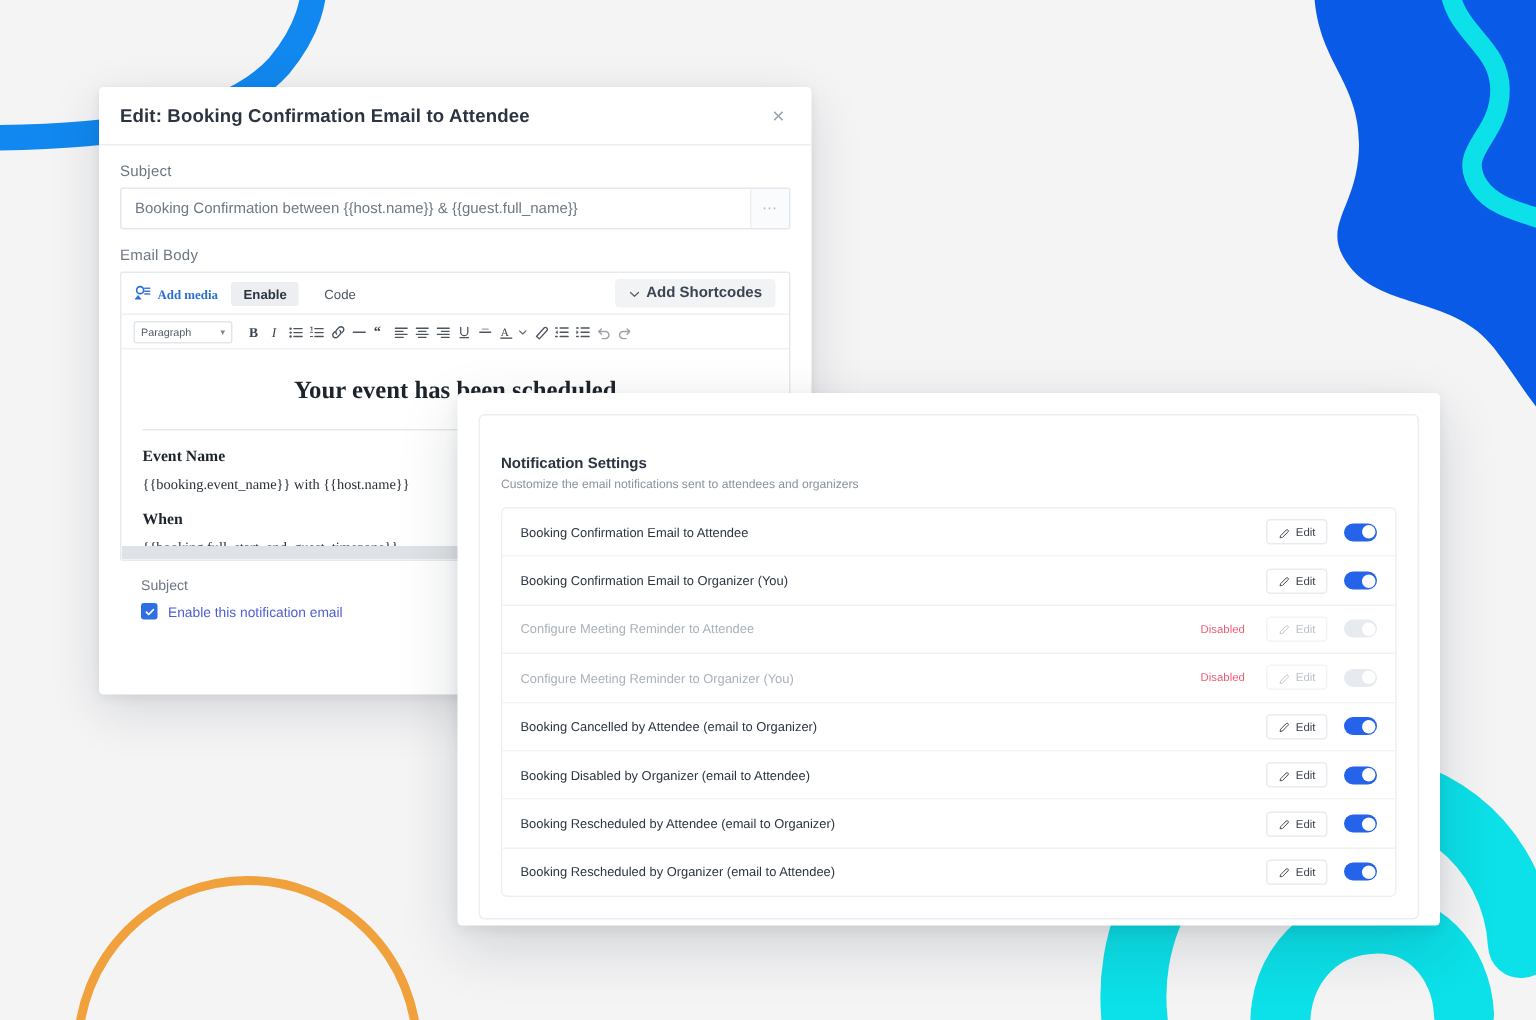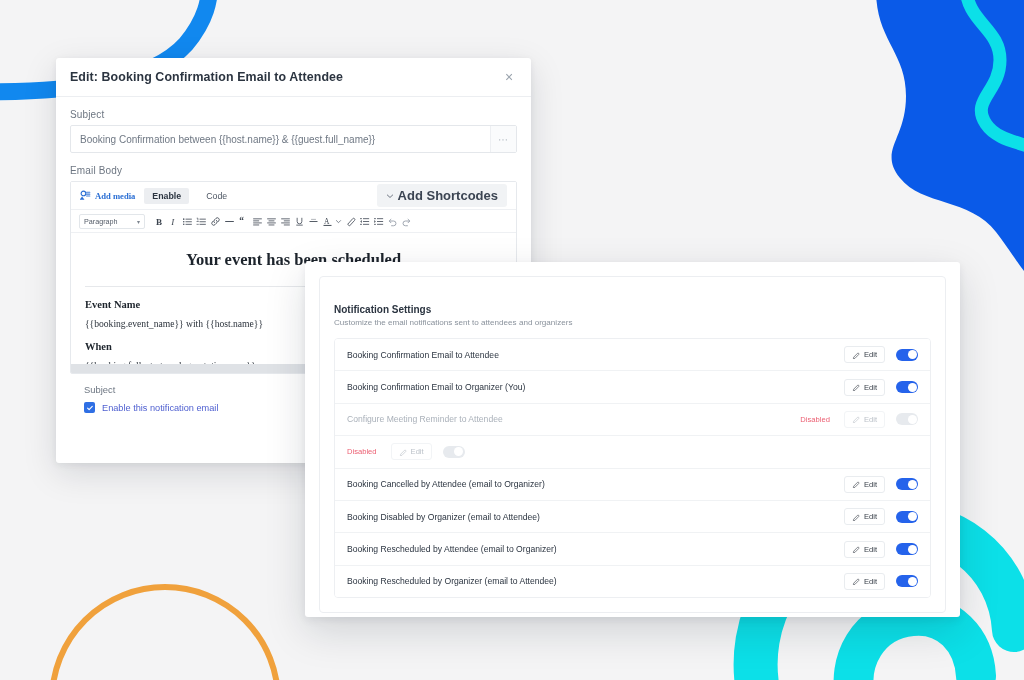--- a/index.html
+++ b/index.html
@@ -9,21 +9,21 @@
     font-family:"Liberation Sans", sans-serif;
     -webkit-font-smoothing:antialiased;
   }
   #bg{position:absolute;inset:0;width:1024px;height:680px;}
 
   
   .panel{position:absolute;background:#ffffff;border-radius:3px;}
 
   
   #modal{
-    left:56px;top:58px;width:475px;height:405px;
+    left:66px;top:58px;width:475px;height:405px;
     box-shadow:0 10px 34px rgba(16,24,40,.13), 0 2px 7px rgba(16,24,40,.07);
     overflow:hidden;
   }
   #modal-head{
     height:38px;border-bottom:1px solid #eceef1;
     display:flex;align-items:center;padding:0 14px;
   }
   #modal-title{font-size:12.4px;font-weight:bold;color:#2b3440;letter-spacing:.1px;flex:1;}
   #modal-close{
     width:16px;height:16px;color:#9aa3ad;font-size:14px;line-height:16px;
@@ -52,21 +52,21 @@
     height:27px;display:flex;align-items:center;padding:0 9px;gap:0;
     border-bottom:1px solid #eef0f3;background:#fff;
   }
   .addmedia{display:flex;align-items:center;gap:4px;color:#2b6fd4;font-size:8.6px;font-weight:bold;cursor:pointer;font-family:Liberation Serif, serif;}
   .ed-tab{
     font-size:8.8px;color:#4d5663;padding:3px 8px;margin-left:9px;border-radius:2px;cursor:pointer;
   }
   .ed-tab.active{background:#eceef1;color:#2b3440;font-weight:bold;}
   .shortcodes{
     margin-left:auto;display:flex;align-items:center;gap:4px;background:#f1f3f5;
-    border-radius:3px;padding:4px 9px;font-size:13px;font-weight:bold;color:#3b4452;cursor:pointer;
+    border-radius:3px;padding:4px 9px;font-size:10px;font-weight:bold;color:#3b4452;cursor:pointer;
   }
   .editor-tools{
     height:22px;display:flex;align-items:center;gap:0;padding:0 8px;
     border-bottom:1px solid #eef0f3;background:#fff;
   }
   .para-sel{
     display:flex;align-items:center;gap:8px;border:1px solid #e2e6ea;border-radius:2px;
     height:13px;padding:0 4px;font-size:7.2px;color:#545c68;margin-right:7px;cursor:pointer;
     min-width:56px;
   }
@@ -391,20 +391,21 @@
             <svg width="8" height="8" viewBox="0 0 14 14">
               <path d="M3 10.8L9.7 4a1.5 1.5 0 012.1 2.1L5.1 12.9 2.4 13.4z" fill="none" stroke="currentColor" stroke-width="1.1" stroke-linejoin="round"></path>
             </svg>
             <span>Edit</span>
           </div>
           <div class="toggle off">
             <i></i>
           </div>
         </div>
         <div class="ns-row off">
+          <div class="ns-name">Configure Meeting Reminder to Organizer (You)</div>
           <div class="ns-disabled">Disabled</div>
           <div class="edit-btn">
             <svg width="8" height="8" viewBox="0 0 14 14">
               <path d="M3 10.8L9.7 4a1.5 1.5 0 012.1 2.1L5.1 12.9 2.4 13.4z" fill="none" stroke="currentColor" stroke-width="1.1" stroke-linejoin="round"></path>
             </svg>
             <span>Edit</span>
           </div>
           <div class="toggle off">
             <i></i>
           </div>

